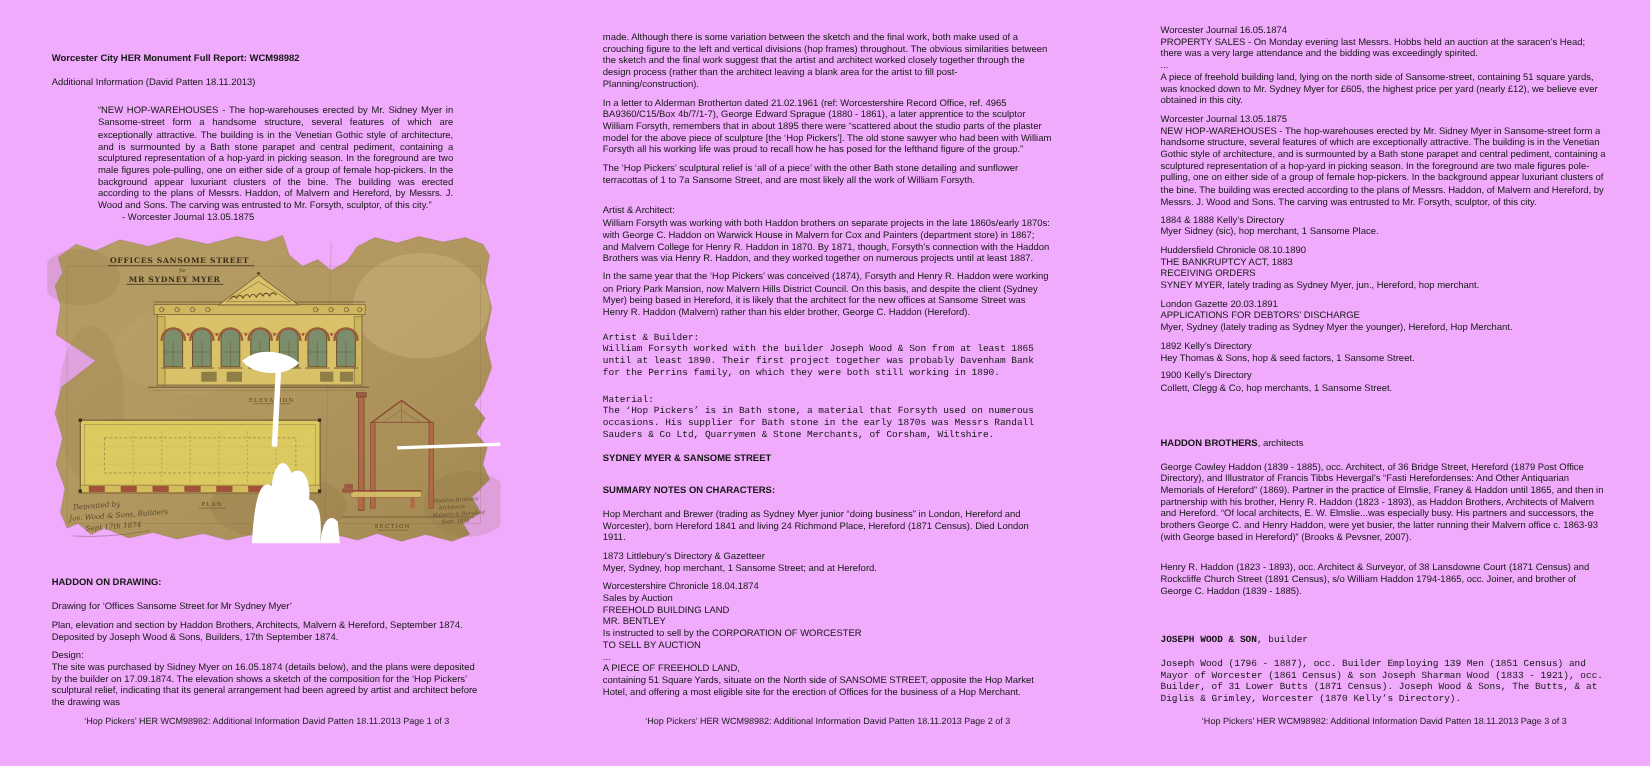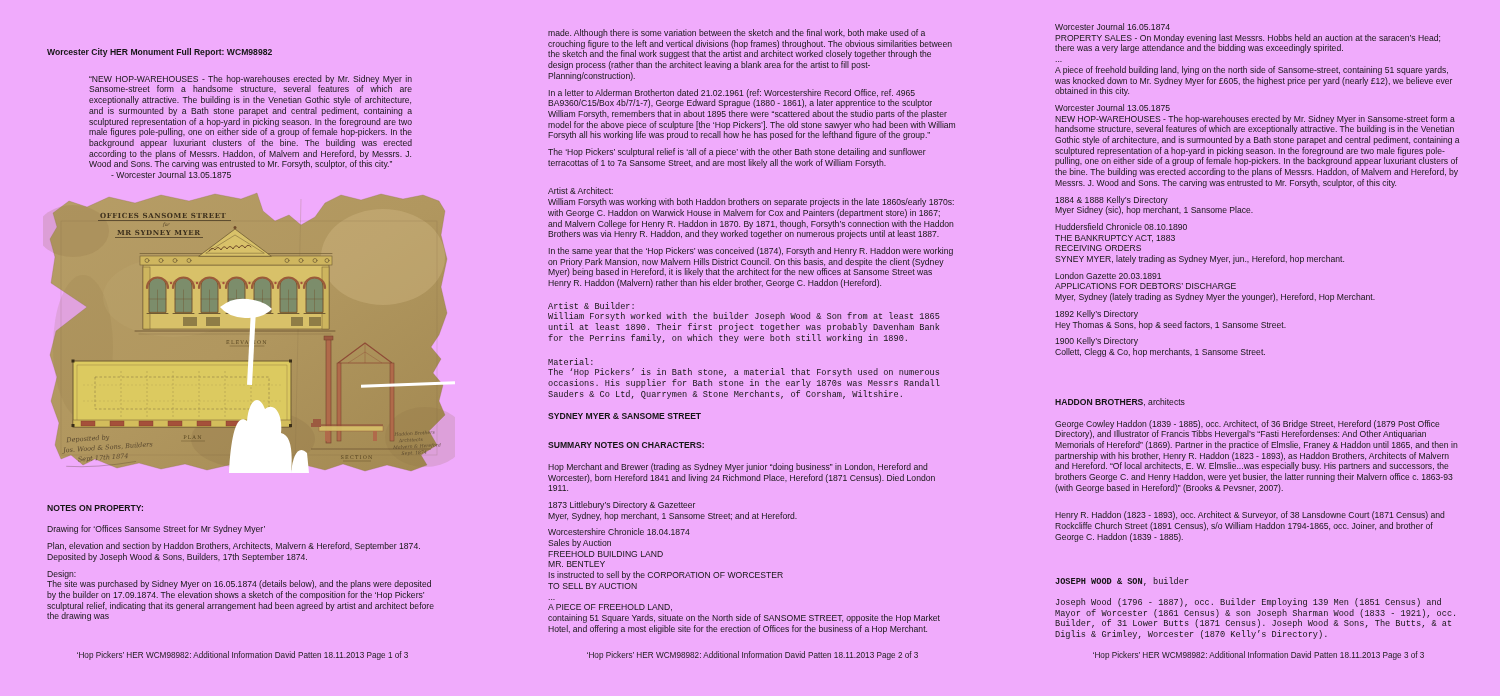--- a/index.html
+++ b/index.html
@@ -31,20 +31,21 @@
   .dscript{font-family:"DejaVu Serif",serif;font-style:italic;font-size:6.5px;fill:#4a3a26;opacity:.85;}
   .dscript-sm{font-family:"DejaVu Serif",serif;font-style:italic;font-size:4.6px;fill:#4a3a26;opacity:.8;}
 </style>
 </head>
 <body>
 
 <div class="canvas">
 
   <section class="page" id="page1">
     <p class="blk b first">Worcester City HER Monument Full Report: WCM98982</p>
+    <p class="blk gap-sub">Additional Information (David Patten 18.11.2013)</p>
     <p class="blk quote">“NEW HOP-WAREHOUSES - The hop-warehouses erected by Mr. Sidney Myer in Sansome-street form a handsome structure, several features of which are exceptionally attractive. The building is in the Venetian Gothic style of architecture, and is surmounted by a Bath stone parapet and central pediment, containing a sculptured representation of a hop-yard in picking season. In the foreground are two male figures pole-pulling, one on either side of a group of female hop-pickers. In the background appear luxuriant clusters of the bine. The building was erected according to the plans of Messrs. Haddon, of Malvern and Hereford, by Messrs. J. Wood and Sons. The carving was entrusted to Mr. Forsyth, sculptor, of this city.”</p>
     <p class="blk quote-attrib">- Worcester Journal 13.05.1875</p>
 
     <figure class="drawing">
       <svg viewBox="0 0 412 286" width="412" height="286">
         <defs>
           <linearGradient id="paperGrad" x1="0" y1="0" x2="1" y2="1">
             <stop offset="0" stop-color="#b69d66"></stop>
             <stop offset="0.5" stop-color="#b1975f"></stop>
             <stop offset="1" stop-color="#a28851"></stop>
@@ -242,21 +243,21 @@
           <path d="M177,120 q12,-10 28,-8 q16,2 24,10 q-10,10 -27,9 q-17,-1 -25,-11 z"></path>
           <rect x="206" y="128" width="5" height="70" transform="rotate(3 208 160)"></rect>
           <path d="M186,286 C188,246 194,226 204,234 C206,212 216,206 222,222
                    C232,214 240,228 238,246 C248,248 250,264 248,286 Z"></path>
           <path d="M248,286 C250,266 256,258 264,266 L266,286 Z"></path>
           <path d="M318,196 h94 v3 h-94 z" transform="rotate(-2 365 197)"></path>
         </g>
       </svg>
     </figure>
 
-    <p class="blk b gap-notes">NOTES ON PROPERTY:</p>
+    <p class="blk b gap-notes">HADDON ON DRAWING:</p>
     <p class="blk gap-sub">Drawing for ‘Offices Sansome Street for Mr Sydney Myer’</p>
     <p class="blk">Plan, elevation and section by Haddon Brothers, Architects, Malvern &amp; Hereford, September 1874. Deposited by Joseph Wood &amp; Sons, Builders, 17th September 1874.</p>
     <p class="blk">Design:
 The site was purchased by Sidney Myer on 16.05.1874 (details below), and the plans were deposited by the builder on 17.09.1874. The elevation shows a sketch of the composition for the ‘Hop Pickers’ sculptural relief, indicating that its general arrangement had been agreed by artist and architect before the drawing was</p>
     <div class="footer">‘Hop Pickers’ HER WCM98982: Additional Information David Patten 18.11.2013 Page 1 of 3</div>
   </section>
 
   <section class="page" id="page2">
     <p class="blk first">made. Although there is some variation between the sketch and the final work, both make used of a crouching figure to the left and vertical divisions (hop frames) throughout. The obvious similarities between the sketch and the final work suggest that the artist and architect worked closely together through the design process (rather than the architect leaving a blank area for the artist to fill post-Planning/construction).</p>
     <p class="blk">In a letter to Alderman Brotherton dated 21.02.1961 (ref: Worcestershire Record Office, ref. 4965 BA9360/C15/Box 4b/7/1-7), George Edward Sprague (1880 - 1861), a later apprentice to the sculptor William Forsyth, remembers that in about 1895 there were “scattered about the studio parts of the plaster model for the above piece of sculpture [the ‘Hop Pickers’]. The old stone sawyer who had been with William Forsyth all his working life was proud to recall how he has posed for the lefthand figure of the group.”</p>

